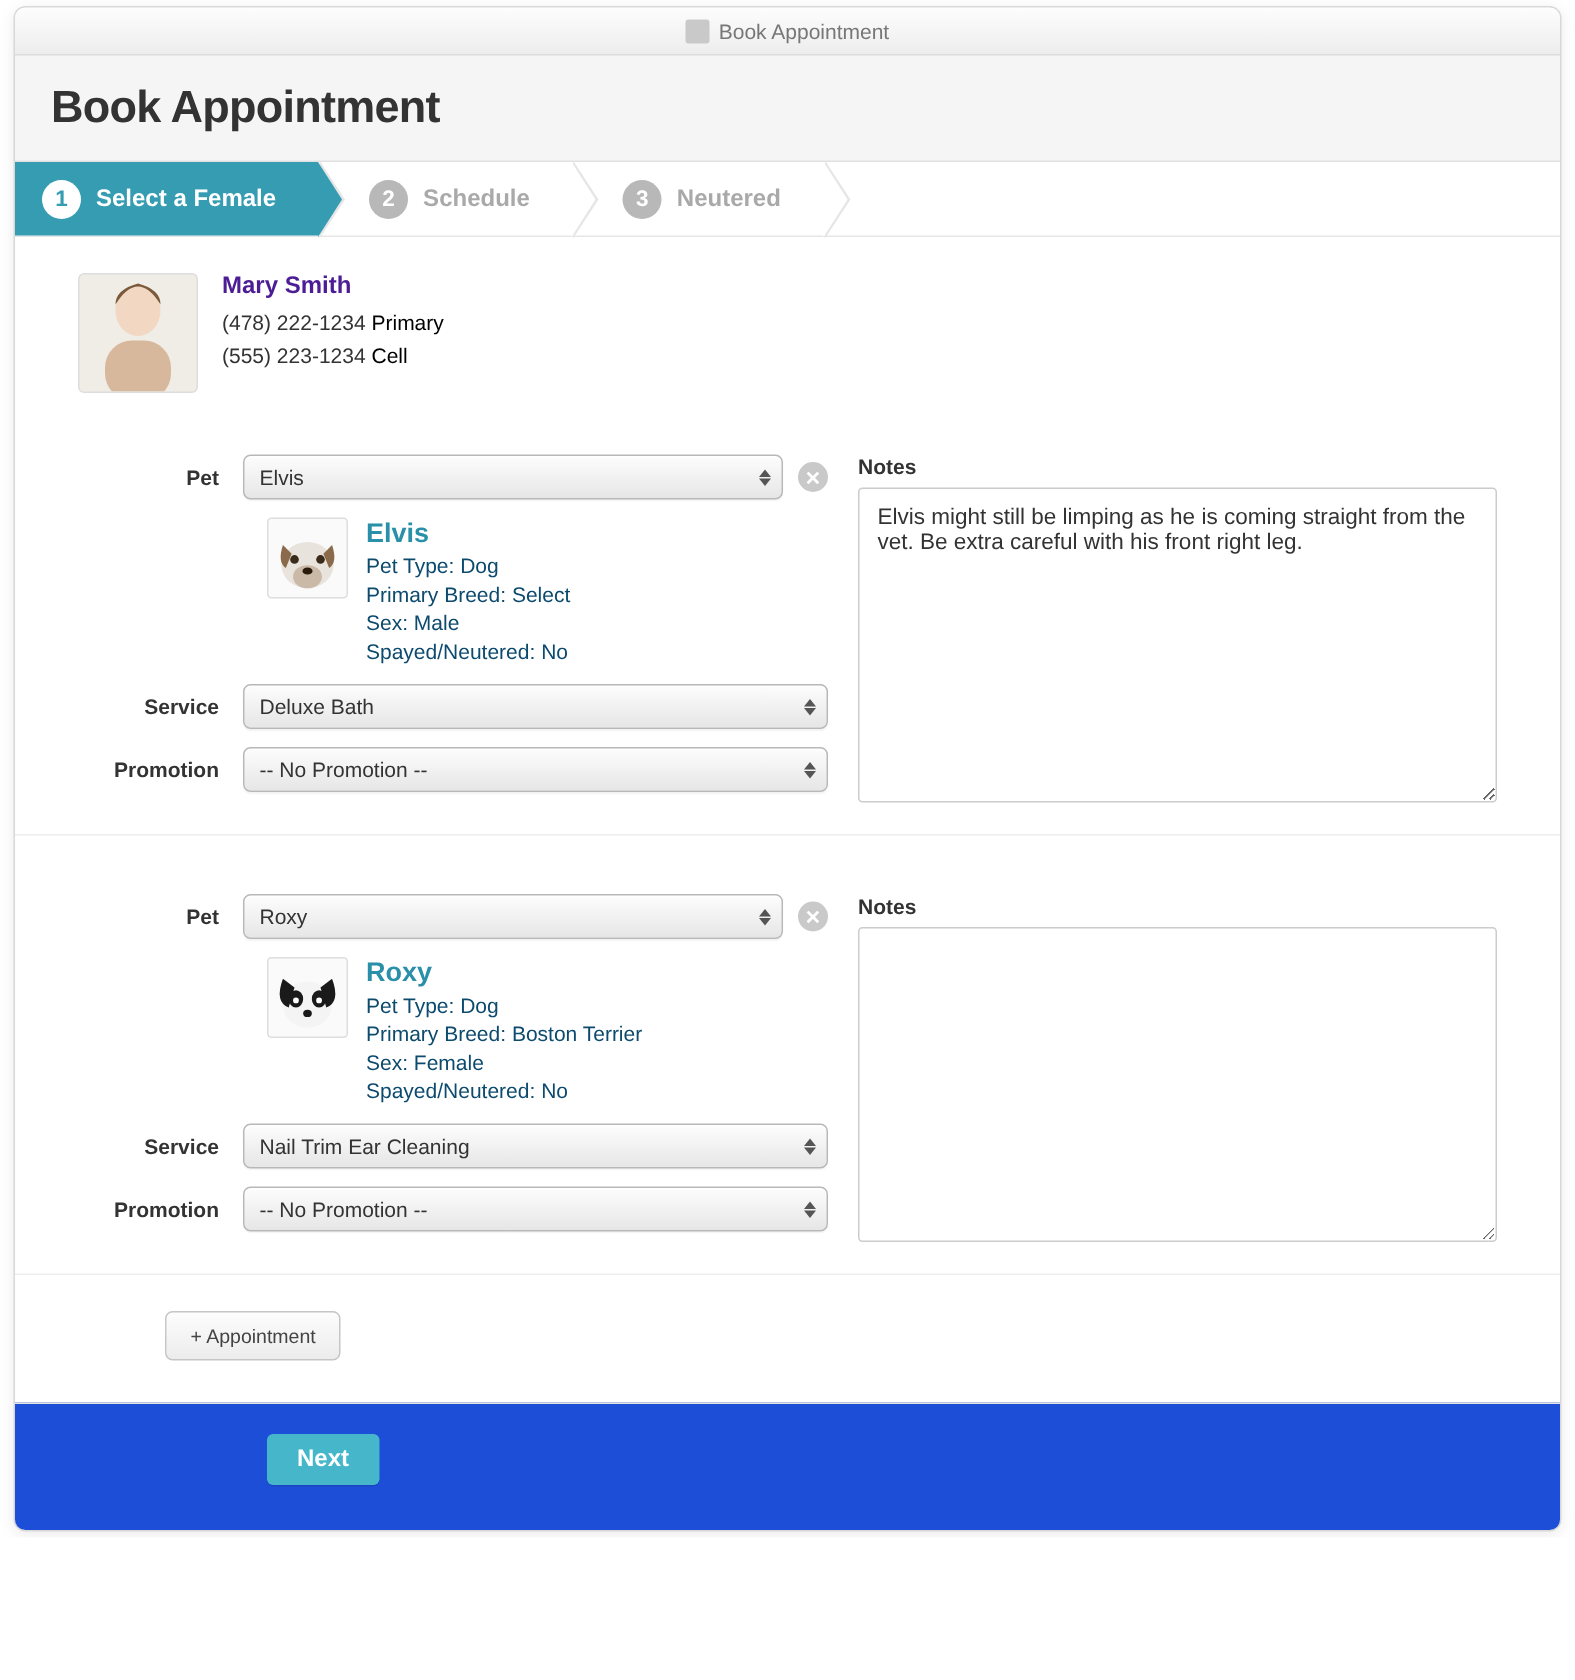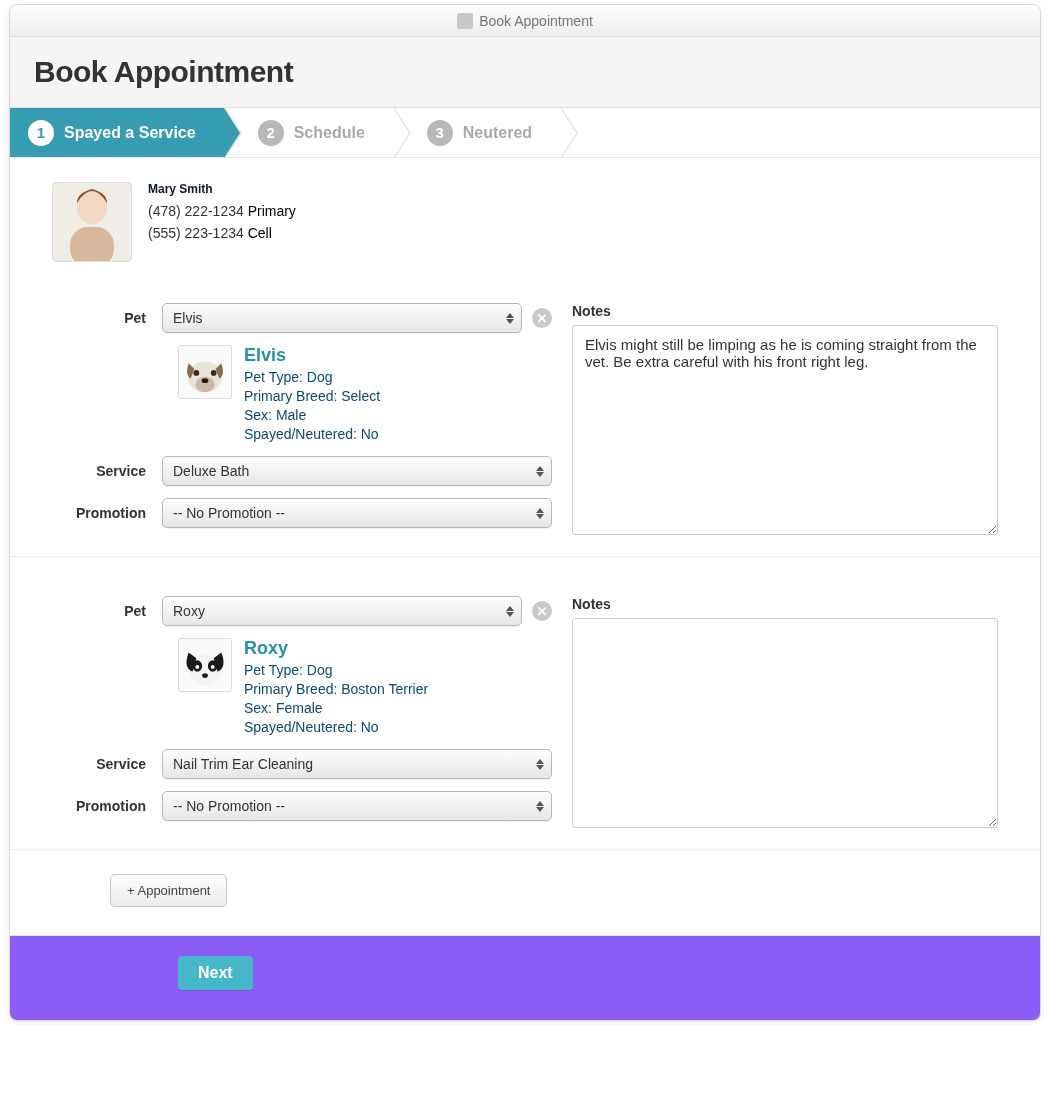--- a/index.html
+++ b/index.html
@@ -114,22 +114,22 @@
   .avatar {
     width: 80px; height: 80px;
     border: 1px solid #ddd;
     border-radius: 4px;
     background: #f0ece6;
     display: flex; align-items: flex-end; justify-content: center;
     overflow: hidden;
   }
   .avatar svg { width: 72px; height: 78px; }
   .cust-name {
-    color: #0f172a;
-    font-size: 12px;
+    color: #4c1d95;
+    font-size: 16px;
     font-weight: 700;
     margin-bottom: 4px;
   }
   .phone-line { color:#333; font-size:14px; line-height:22px; }
   .phone-line .muted { color:#000000; }
 
   .block { padding: 6px 0 16px 0; }
   .sep { border-top:1px solid #eee; margin: 0 -42px; }
 
   .row {
@@ -227,21 +227,21 @@
     border-radius:5px;
     background: linear-gradient(#fdfdfd,#ececec);
     padding: 8px 16px;
     font-size:13px;
     font-weight:400;
     color:#444;
     cursor:pointer;
   }
 
   .footer {
-    background:#8b5cf6;
+    background:#1d4ed8;
     padding: 20px 42px 30px 168px;
     border-top:1px solid #e4e4e4;
   }
   .next-btn {
     background:#46b7ca;
     color:#fff;
     border:none;
     border-radius:4px;
     padding:8px 20px;
     font-size:16px;
@@ -260,21 +260,21 @@
     <span>Book Appointment</span>
   </div>
 
   <div class="header">
     <h1>Book Appointment</h1>
   </div>
 
   <div class="steps">
     <div class="step active arrow">
       <span class="num">1</span>
-      <span>Spayed a Service</span>
+      <span>Select a Female</span>
     </div>
     <div class="step arrow" style="padding-left:34px;">
       <span class="num">2</span>
       <span>Schedule</span>
     </div>
     <div class="step arrow" style="padding-left:34px;">
       <span class="num">3</span>
       <span>Neutered</span>
     </div>
   </div>

